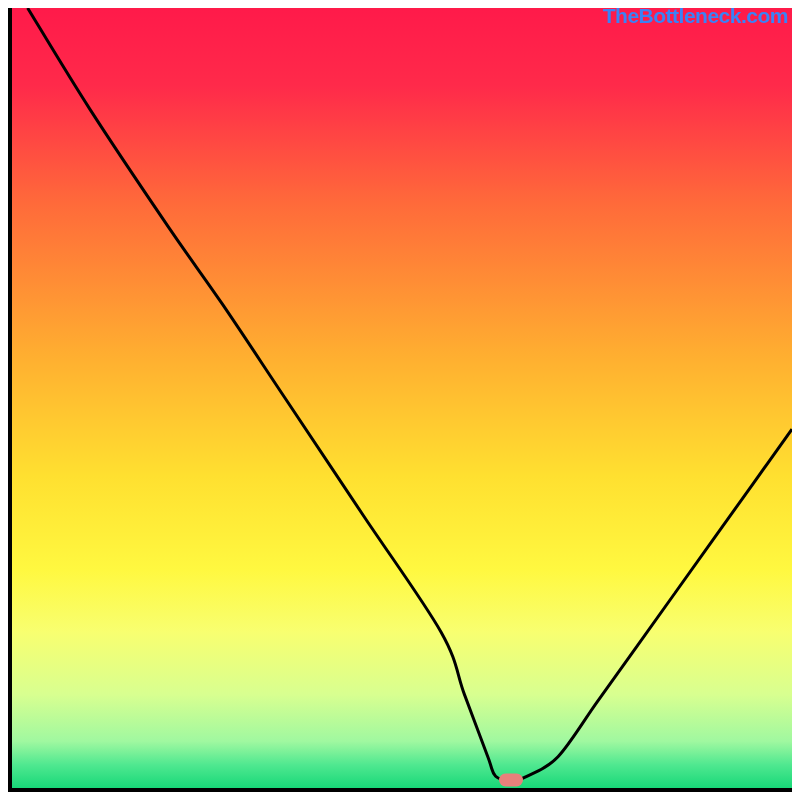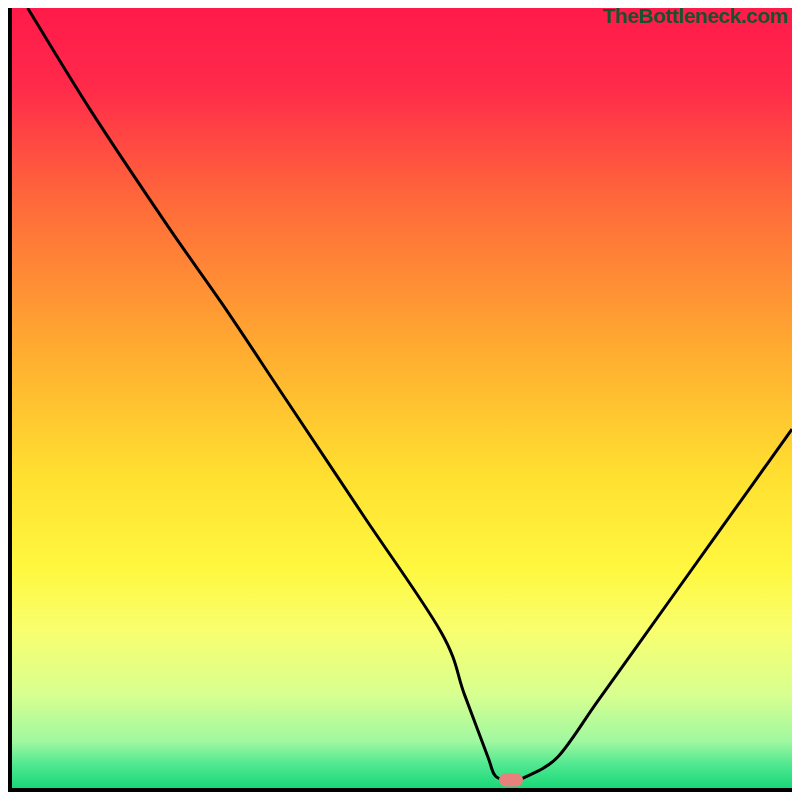--- a/index.html
+++ b/index.html
@@ -26,21 +26,21 @@
     top: 0;
     width: 100%;
     height: 100%;
   }
   .watermark {
     position: absolute;
     top: 4px;
     right: 12px;
     font-size: 21px;
     font-weight: bold;
-    color: #14532d;
+    color: #3b82f6;
     z-index: 10;
     letter-spacing: -0.5px;
   }
   .curve-svg {
     position: absolute;
     left: 0;
     top: 0;
     width: 100%;
     height: 100%;
     z-index: 5;

